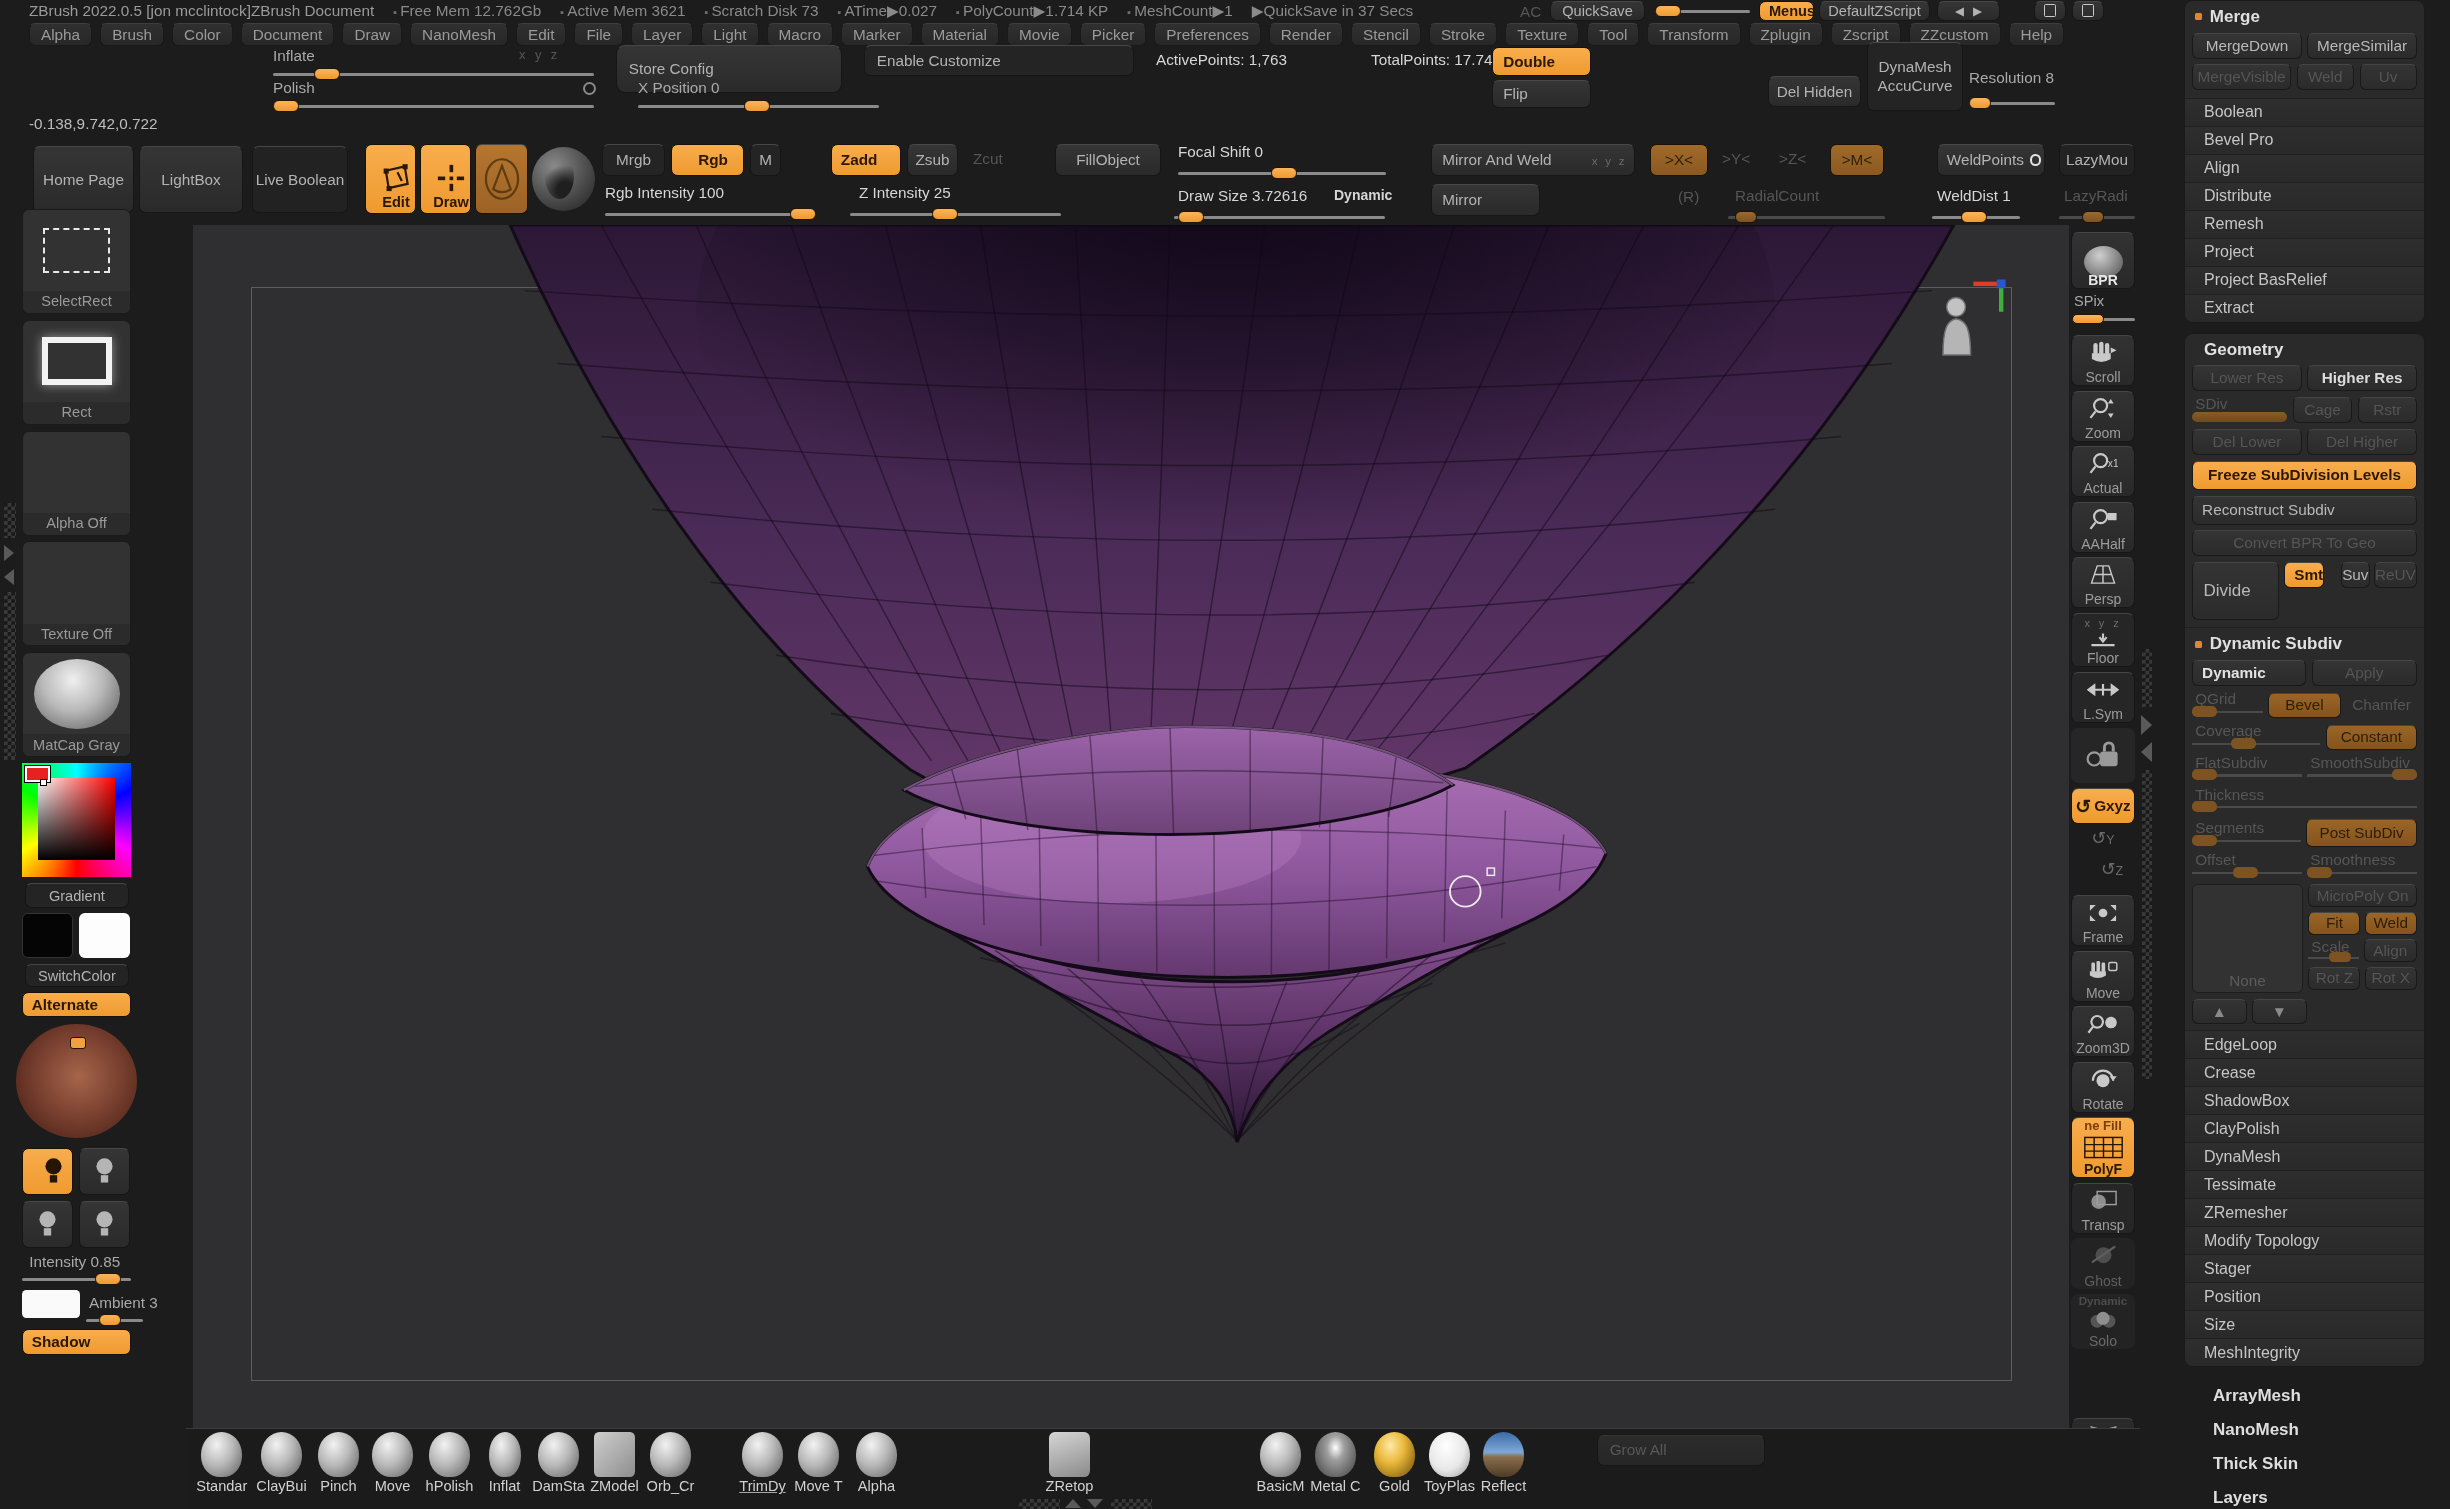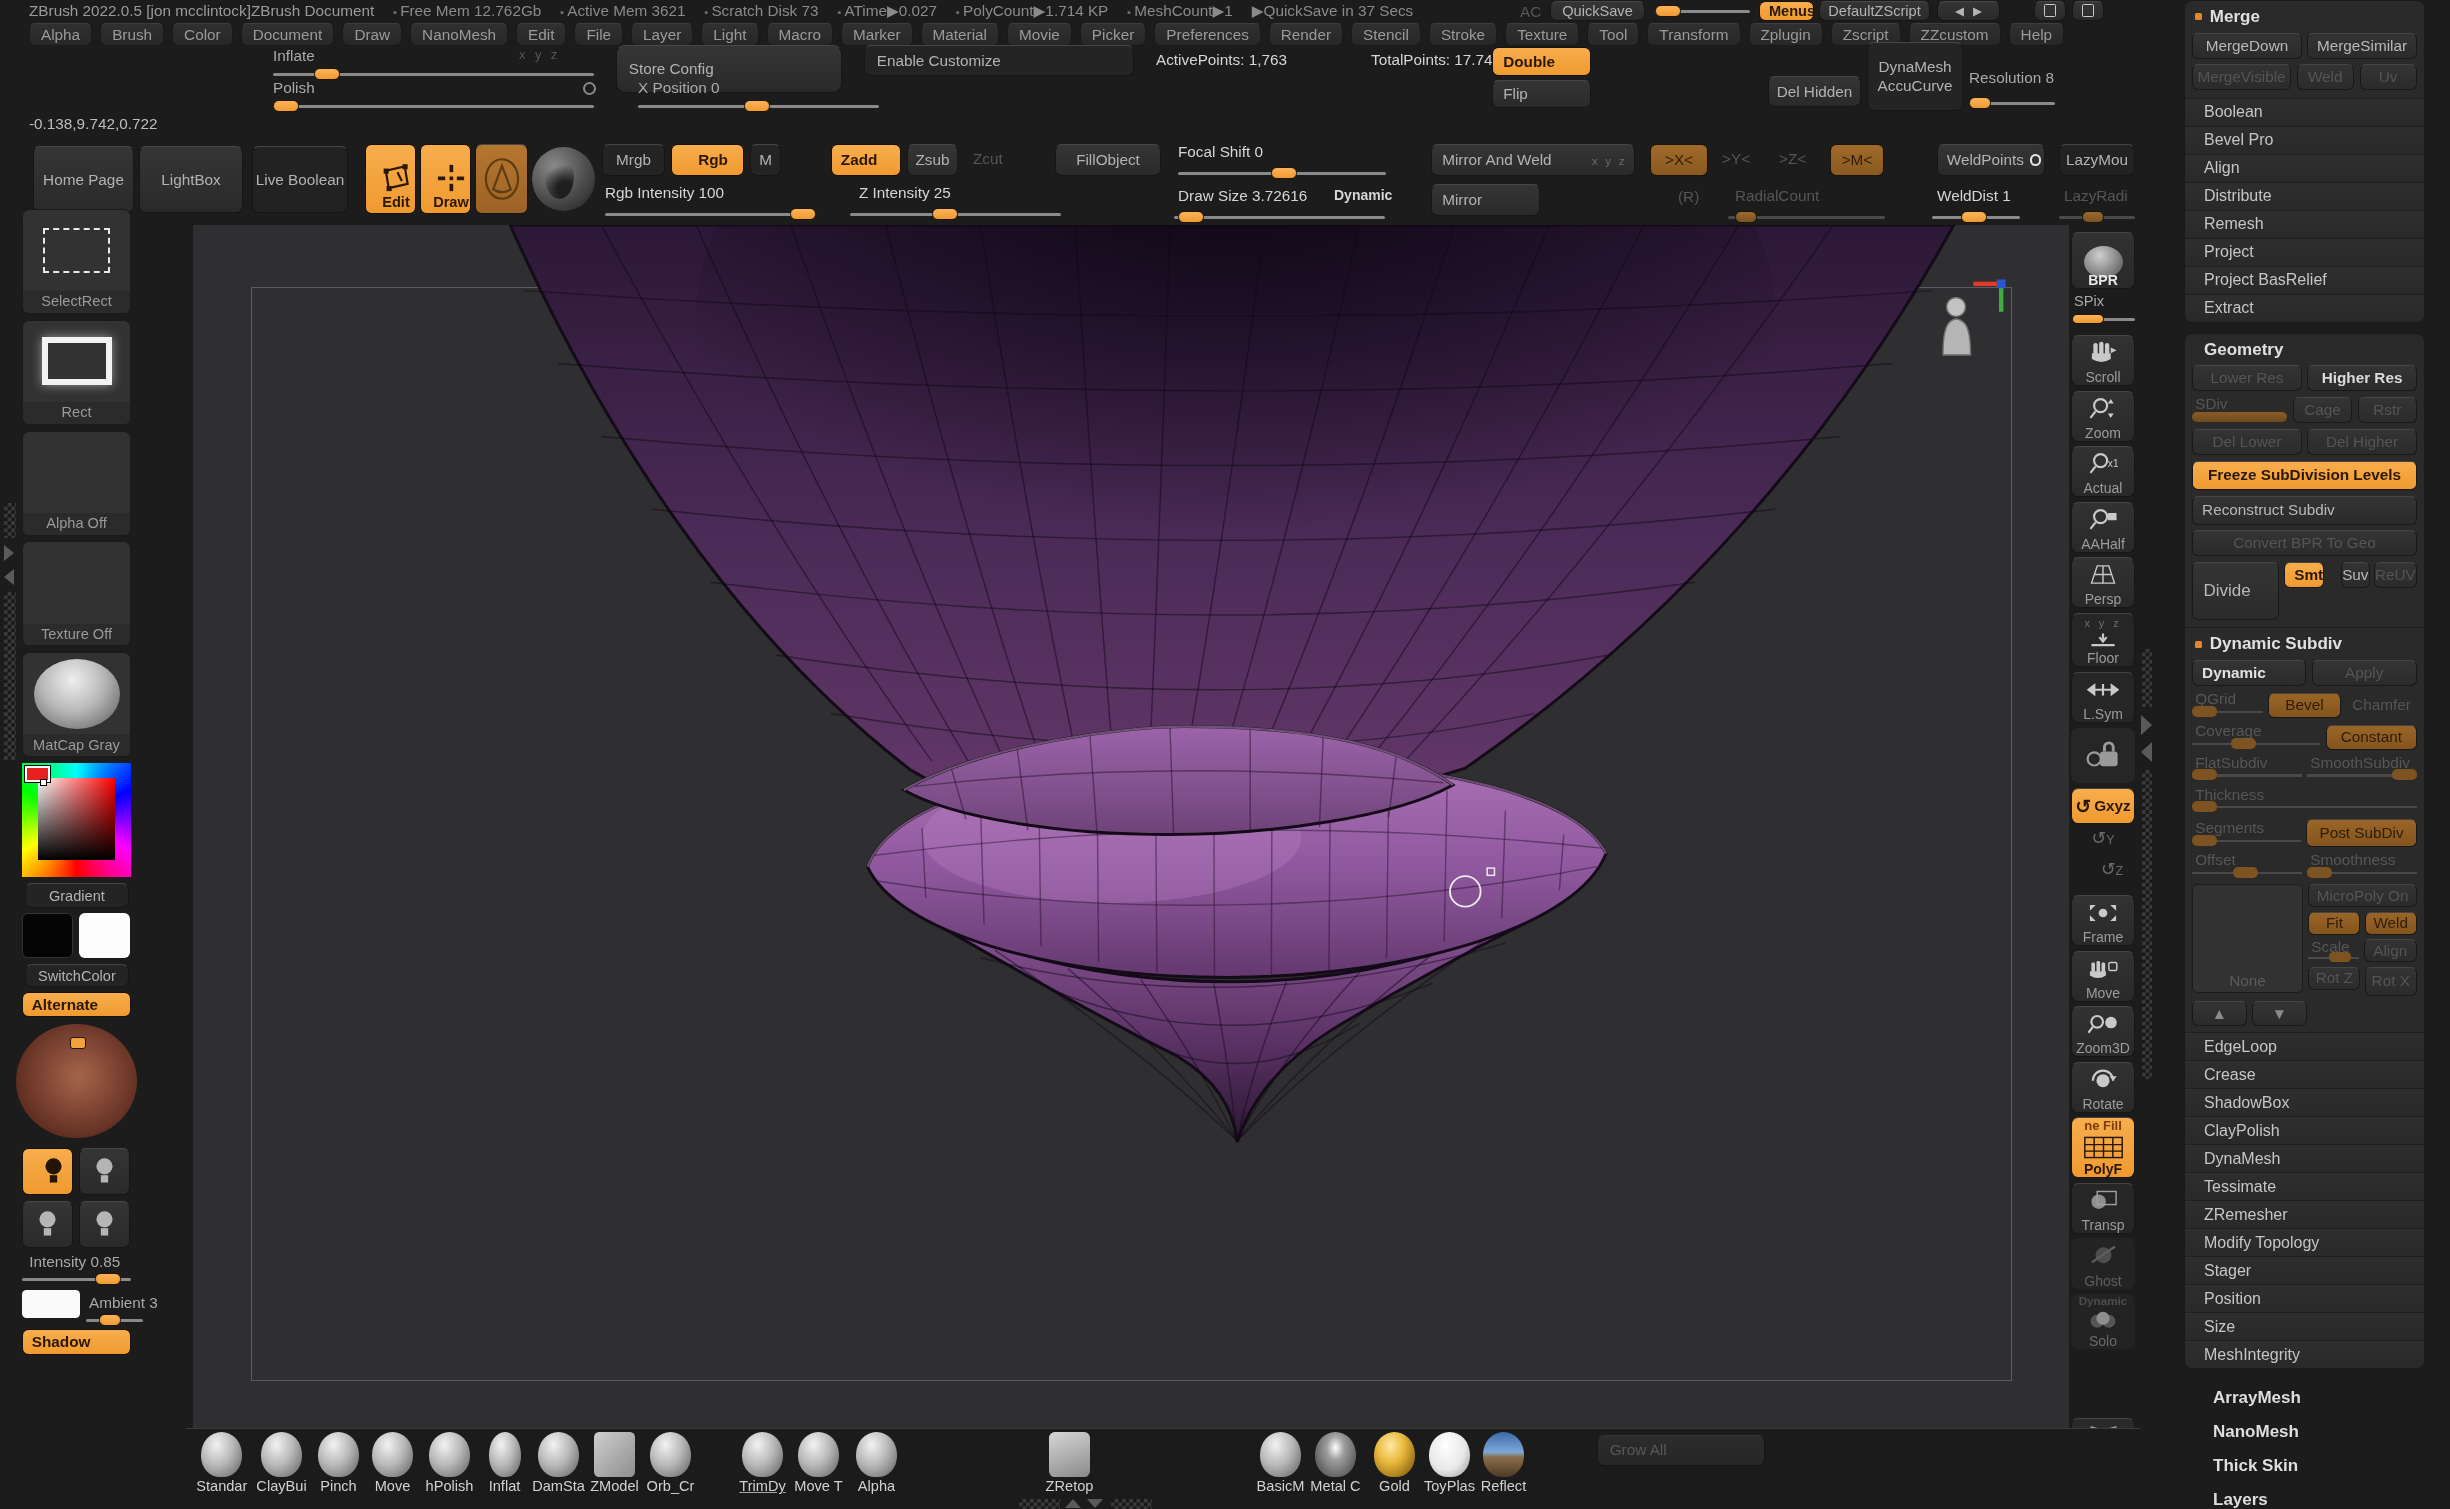--- a/index.html
+++ b/index.html
@@ -811,21 +811,21 @@
         <div style="display:flex; gap:4.4px;">
           <div style="flex:1; position:relative; height:23px;">
             <span class="lbl dim" style="left:2.9px; top:-1.5px;">Scale</span>
             <div style="position:absolute; left:0; top:17.5px; width:100%; height:2.2px; background:#4a4a4a;"></div>
             <span style="position:absolute; left:20.4px; top:13px; width:22px; height:9.5px; border-radius:4.4px; background:#7e5322;"></span>
           </div>
           <div class="pbtn dim" style="flex:1; height:23px;">Align</div>
         </div>
         <div style="display:flex; gap:4.4px;">
           <div class="pbtn dim" style="flex:1; height:23px;">Rot Z</div>
-          <div class="pbtn dim" style="flex:1; height:29px;">Rot X</div>
+          <div class="pbtn dim" style="flex:1; height:23px;">Rot X</div>
         </div>
       </div>
     </div>
     <div class="pflex" style="padding-bottom:5.8px;">
       <div class="pbtn" style="flex:0.5; height:25px; color:#8a8a8a;">▲</div>
       <div class="pbtn" style="flex:0.5; height:25px; color:#8a8a8a;">▼</div>
       <div style="flex:1;"></div>
     </div>
 
     <div class="prow">EdgeLoop</div>

